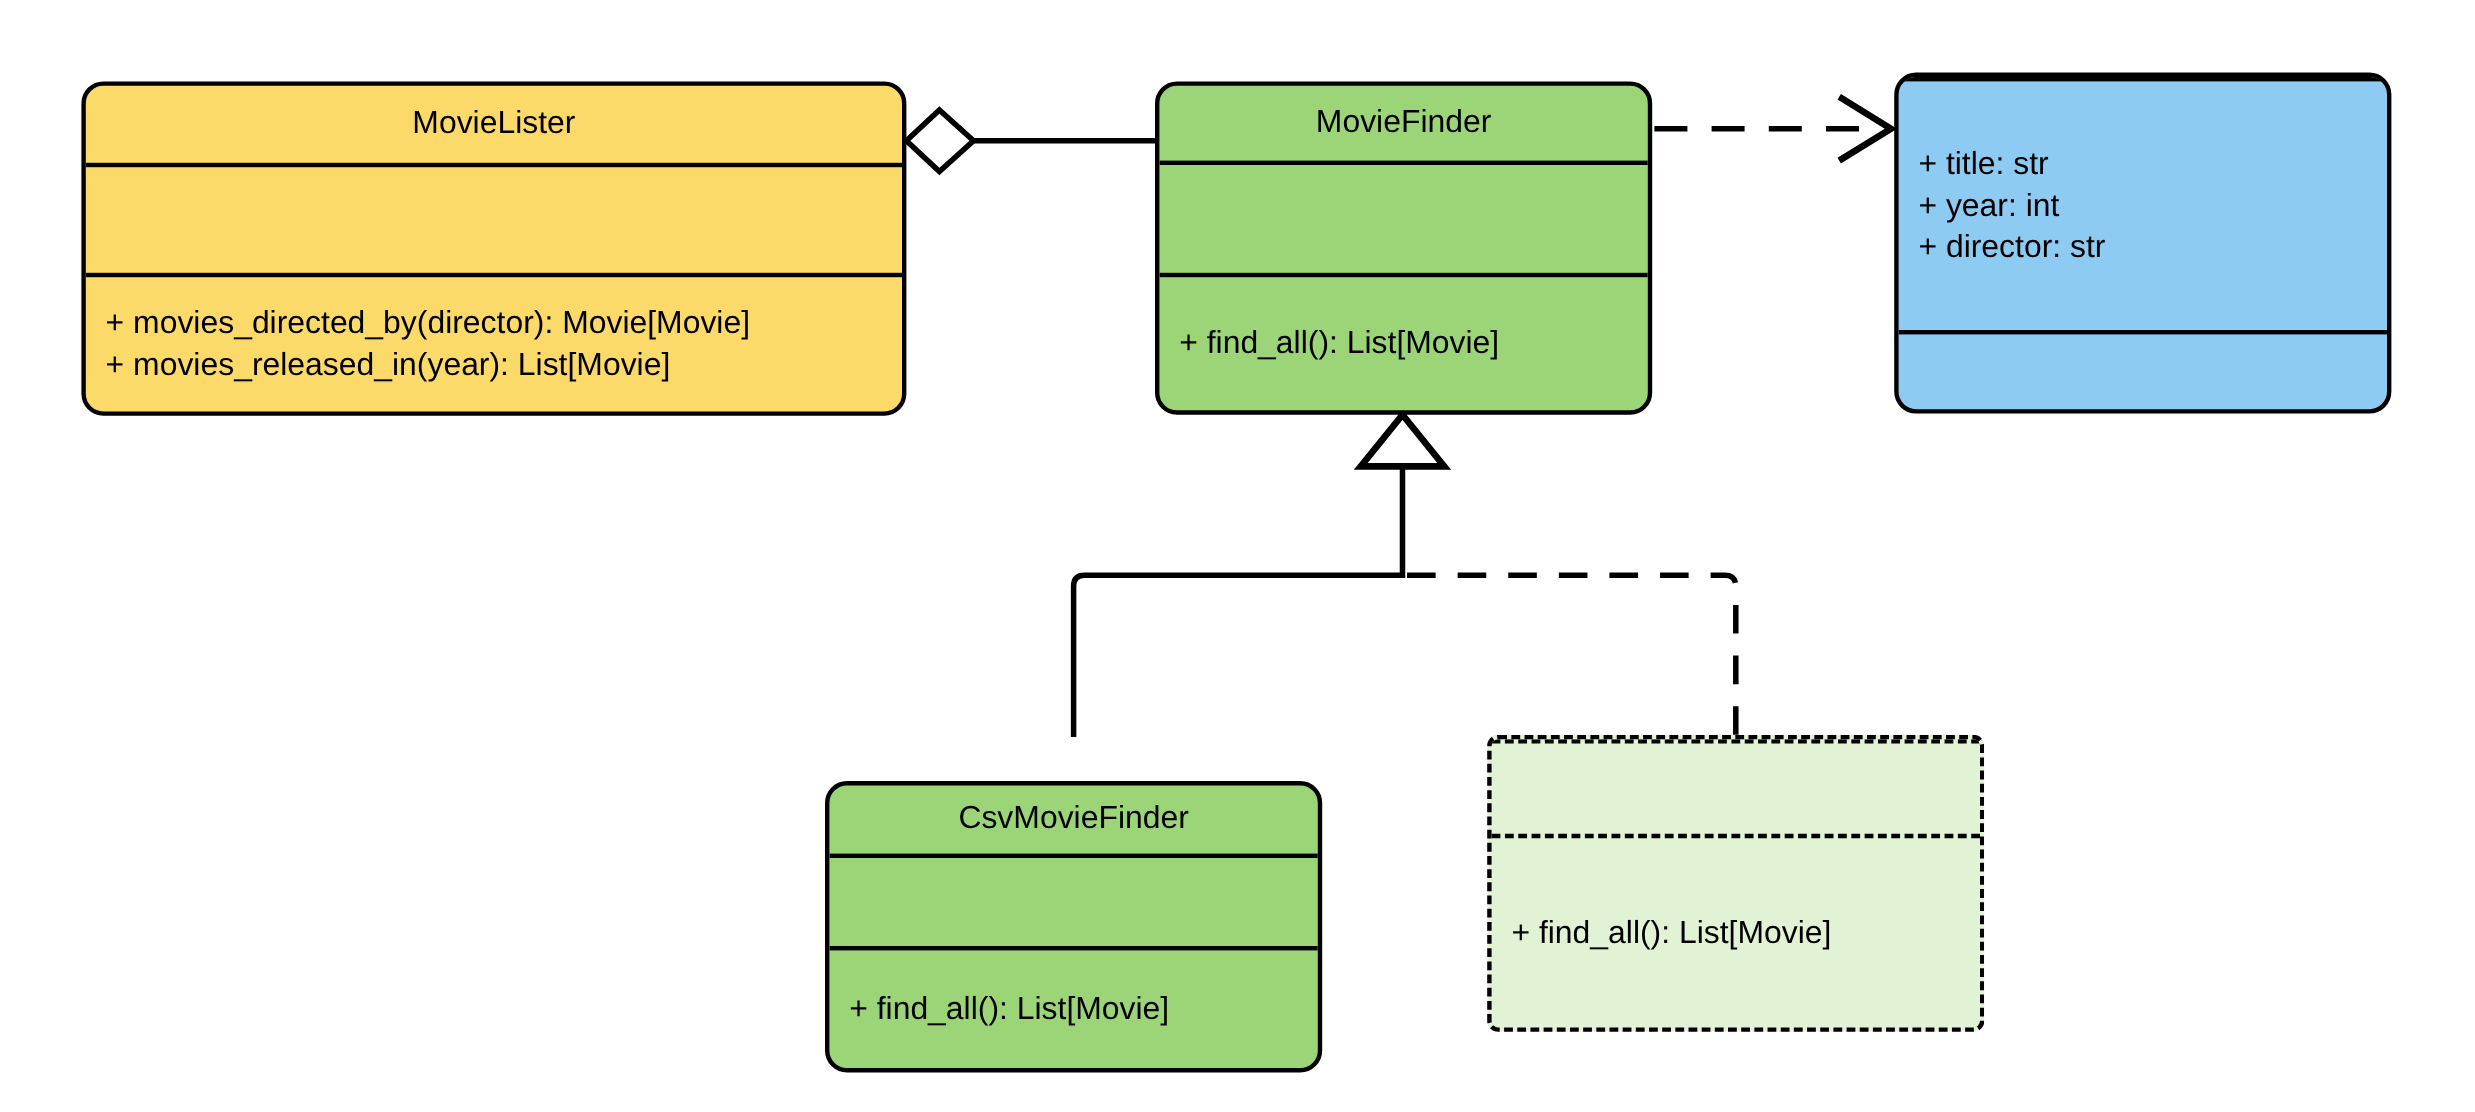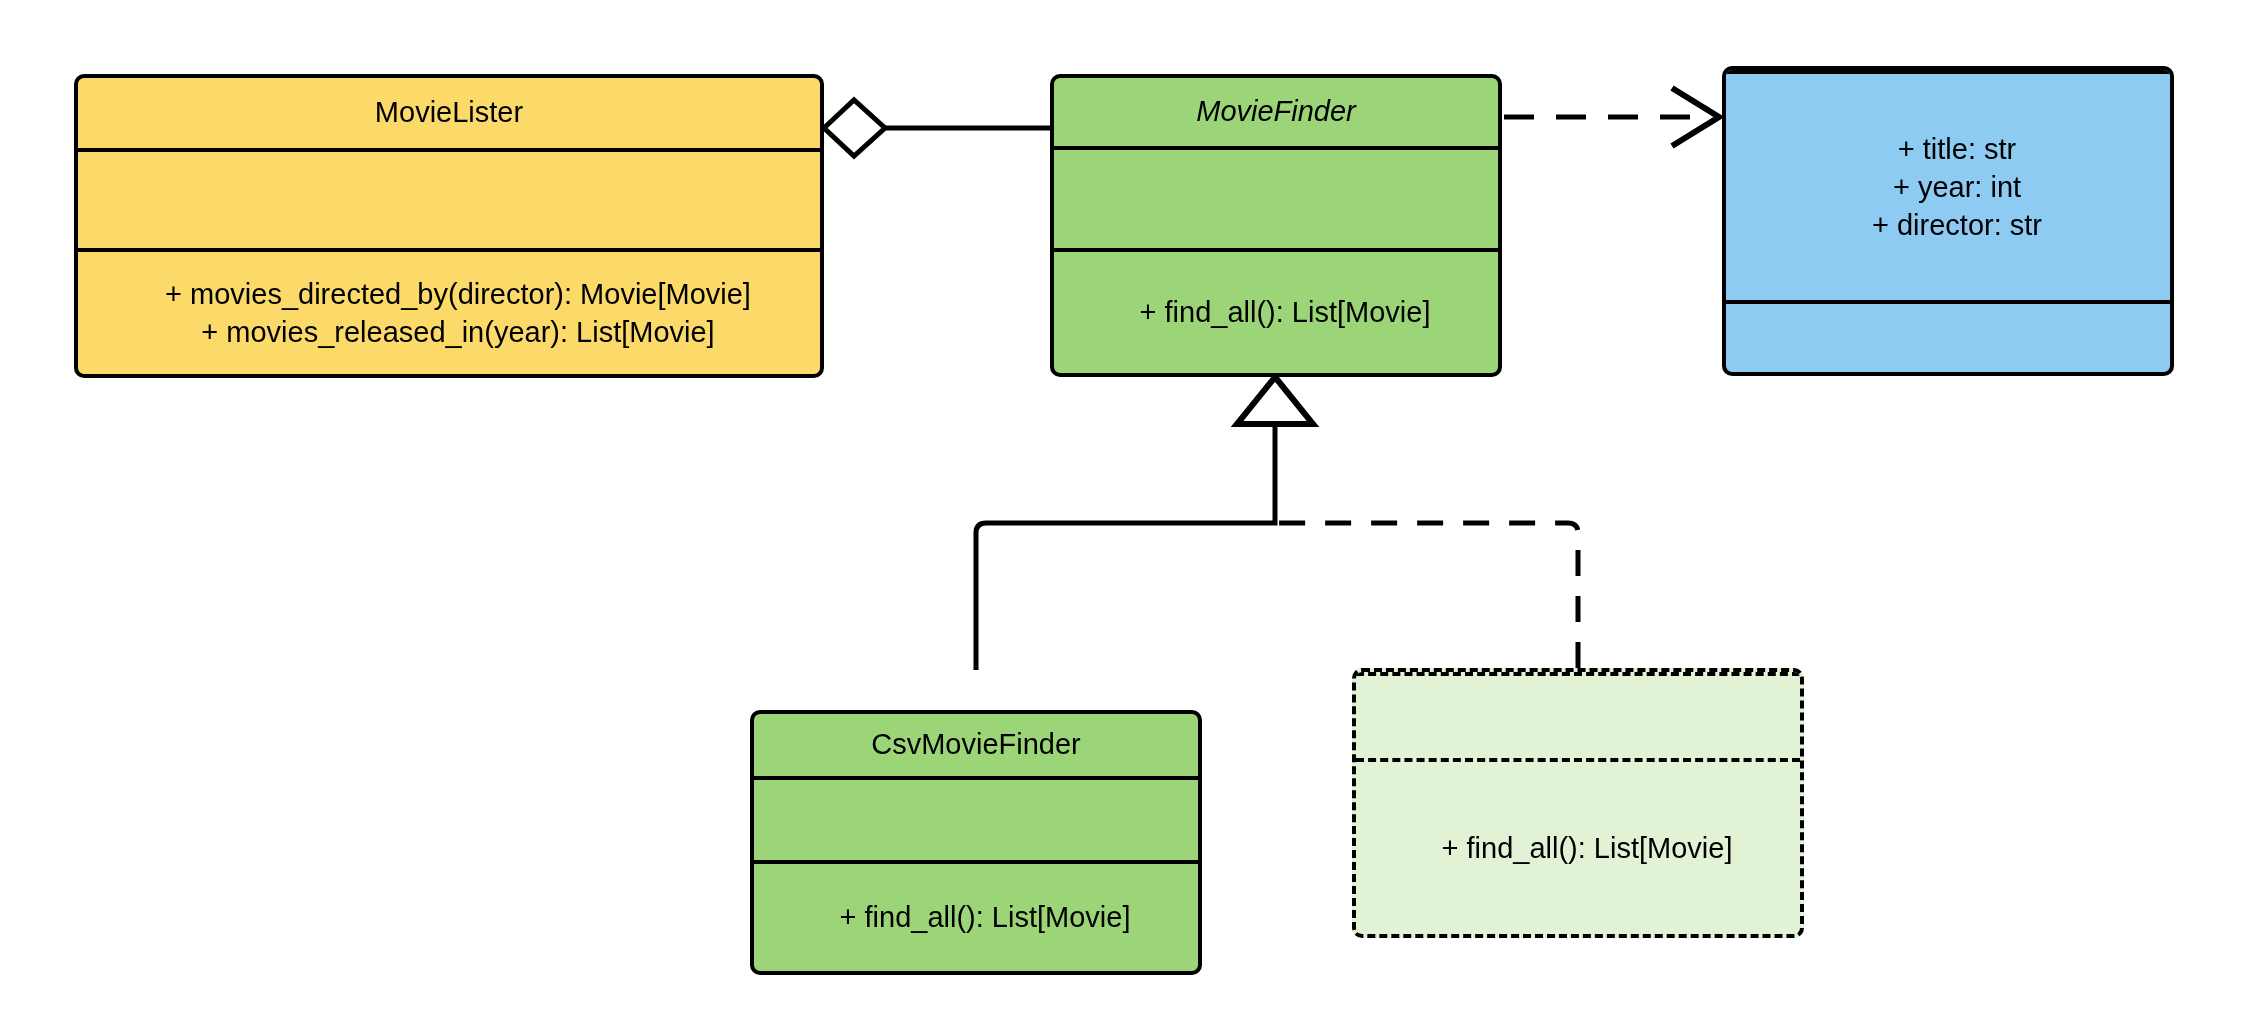--- a/index.html
+++ b/index.html
@@ -29,21 +29,21 @@
     width: 2250px;
     height: 1011px;
     pointer-events: none;
   }
 
   
   .uml-class {
     position: absolute;
     box-sizing: border-box;
     border: 4px solid #000000;
-    border-radius: 10px;
+    border-radius: 20px;
     display: flex;
     flex-direction: column;
     overflow: hidden;
   }
   .uml-class.dashed {
     border-style: dashed;
     border-radius: 10px;
   }
 
   .compartment {
@@ -52,21 +52,20 @@
     display: flex;
     flex-direction: column;
     justify-content: center;
   }
   .compartment.name-c {
     align-items: center;
     justify-content: center;
   }
   .compartment.sep {
     border-top: 4px solid #000000;
-    text-align: center;
   }
   .uml-class.dashed .compartment.sep {
     border-top: 4px dashed #000000;
   }
 
   .class-name {
     font-size: 29px;
     color: #000000;
     line-height: 1.1;
     white-space: nowrap;
@@ -88,21 +87,21 @@
     background: #FCDA69;
   }
   #box-movielister .c-name  { height: 70px; }
   #box-movielister .c-attrs { height: 100px; }
   #box-movielister .c-ops   { flex: 1 1 auto; }
 
   #box-moviefinder {
     left: 1050px; top: 74px; width: 452px; height: 303px;
     background: #9BD577;
   }
-  #box-moviefinder .c-name  { height: 68px; font-style: italic; }
+  #box-moviefinder .c-name  { height: 68px; }
   #box-moviefinder .c-attrs { height: 102px; }
   #box-moviefinder .c-ops   { flex: 1 1 auto; }
 
   #box-movie {
     left: 1722px; top: 66px; width: 452px; height: 310px;
     background: #8ECBF2;
   }
   #box-movie .c-name  { height: 66px; }
   #box-movie .c-attrs { flex: 1 1 auto; }
   #box-movie .c-ops   { height: 72px; }

